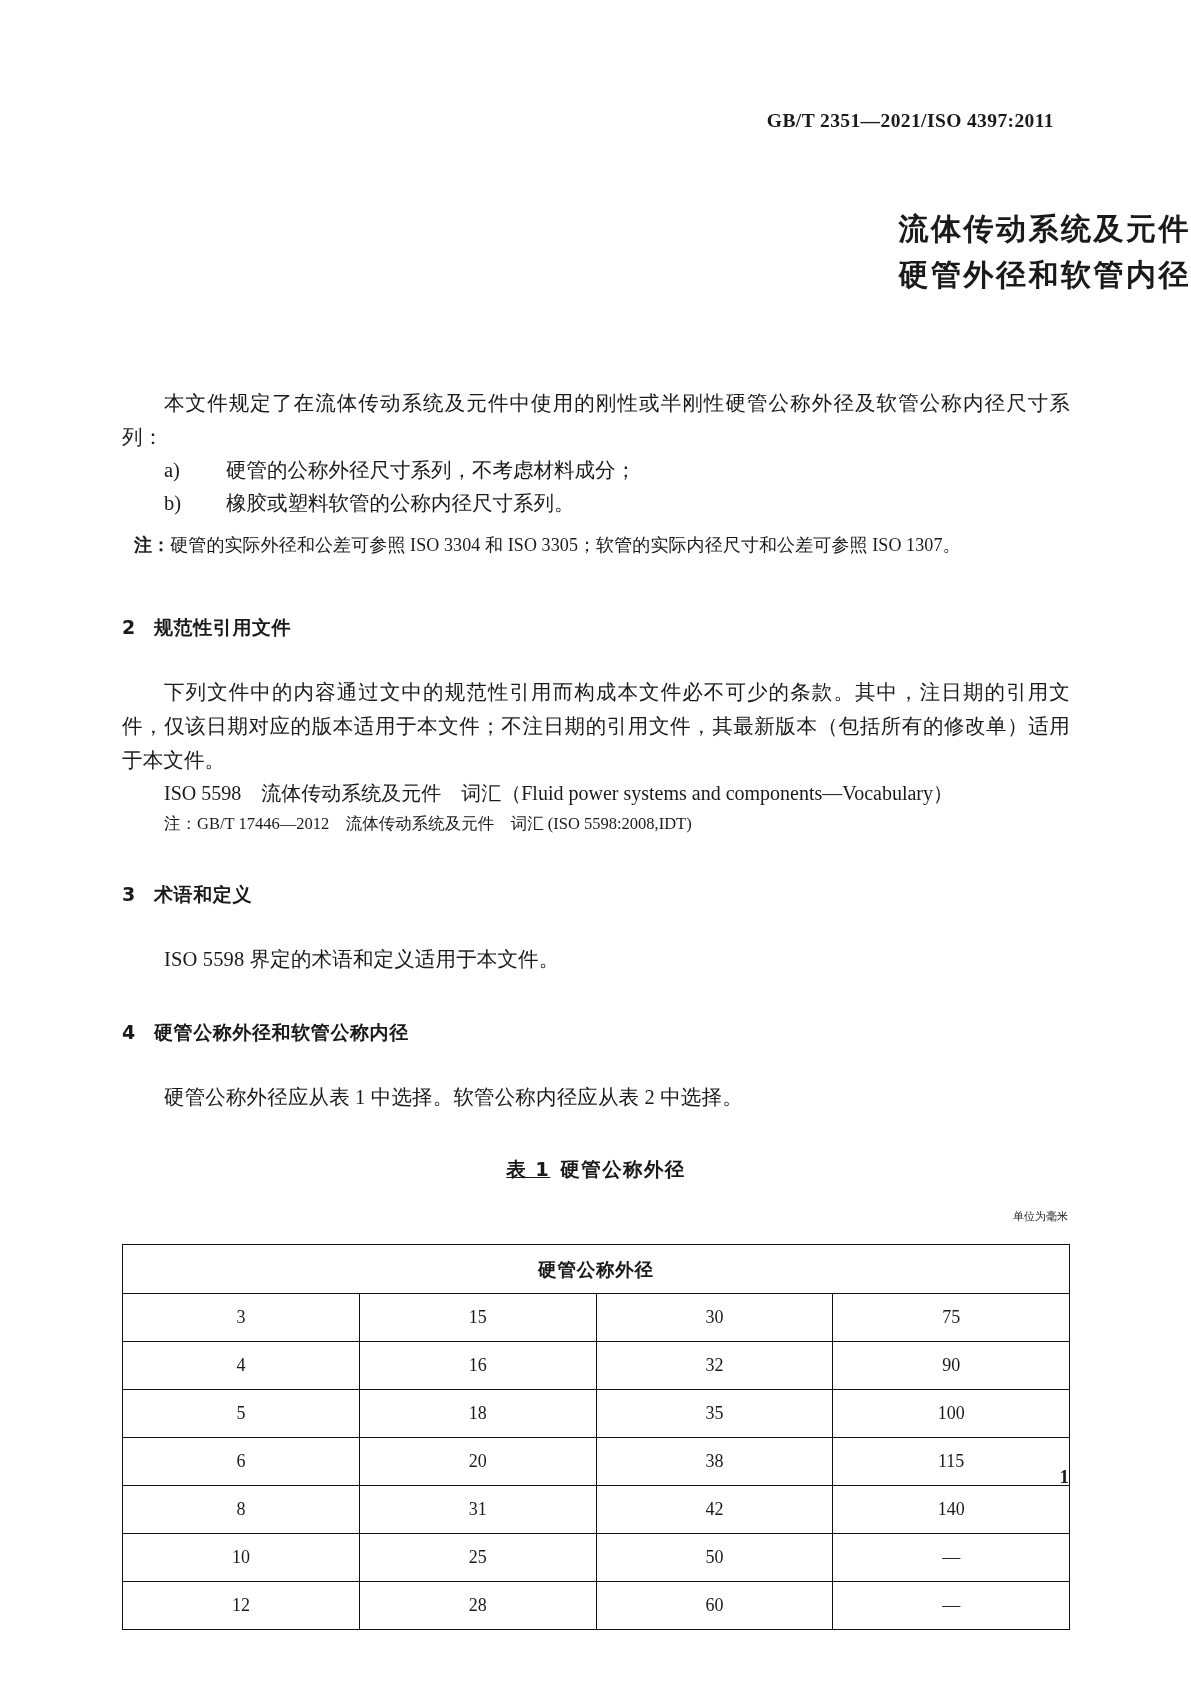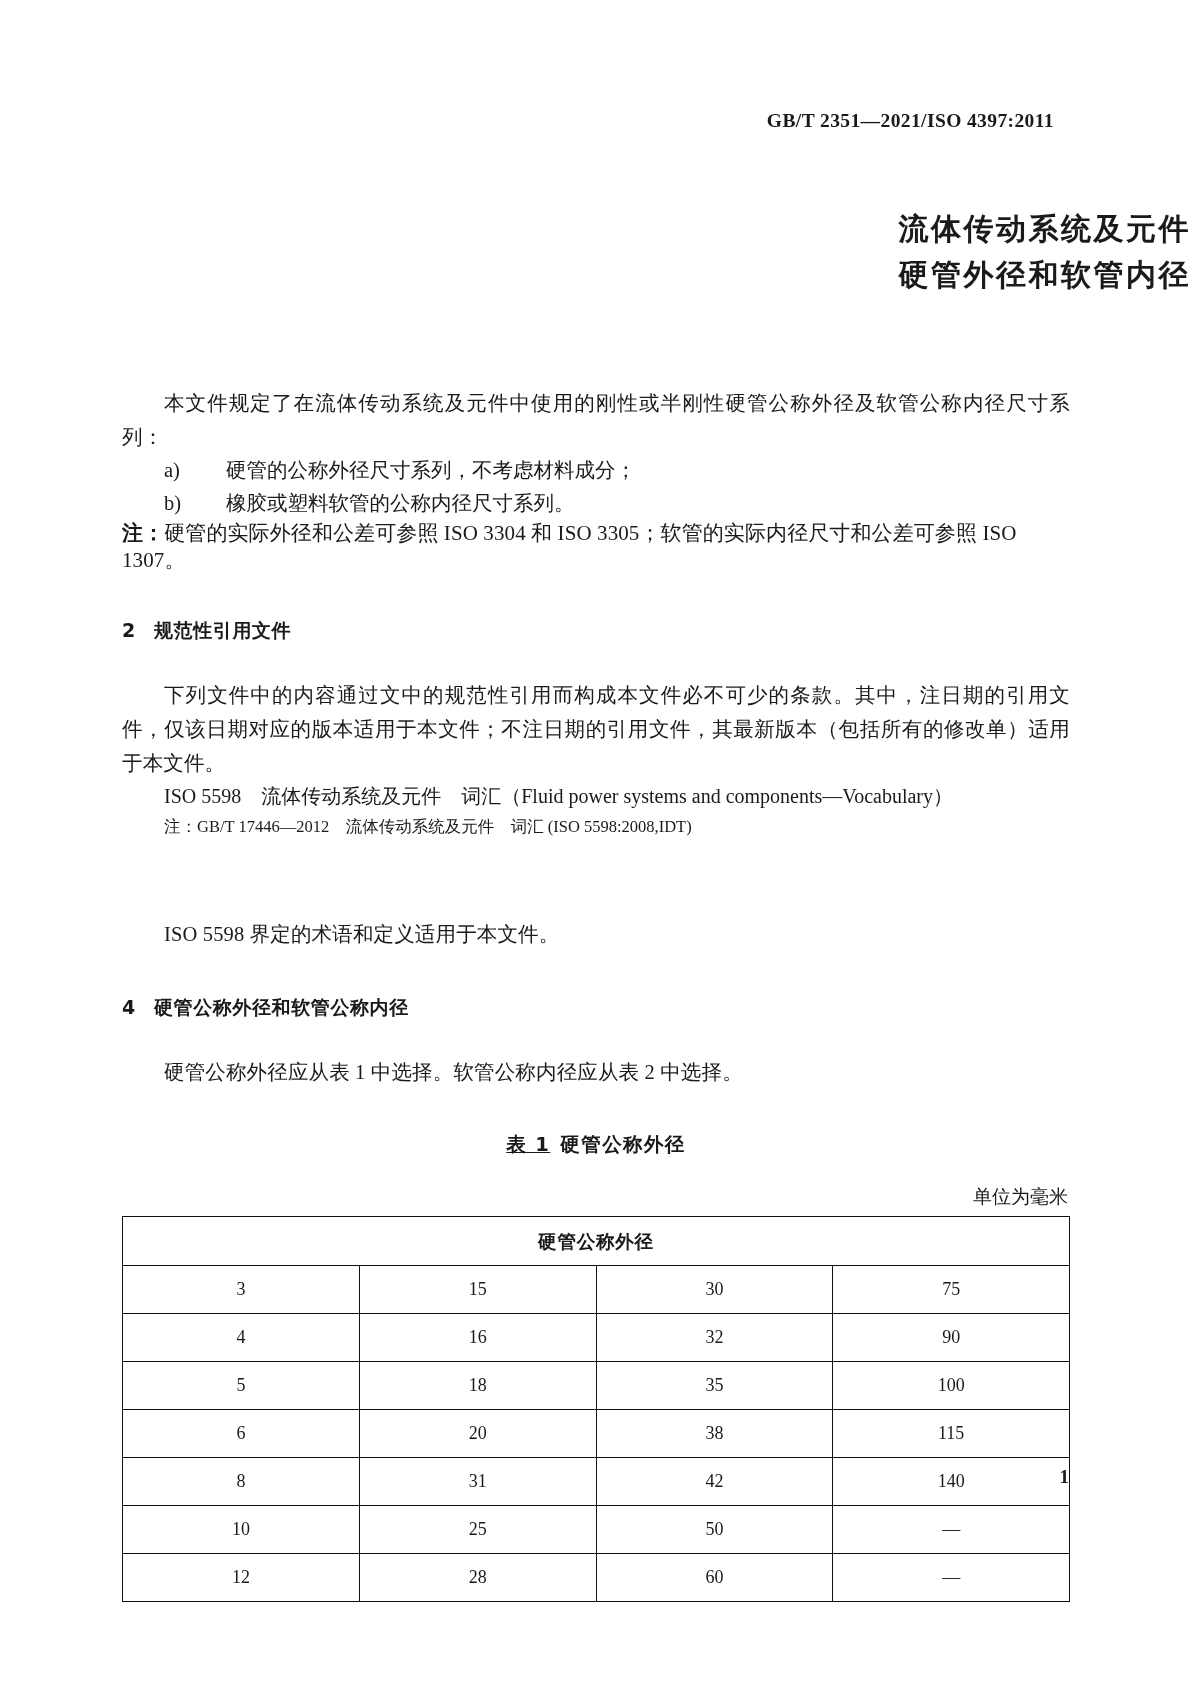--- a/index.html
+++ b/index.html
@@ -85,22 +85,22 @@
     font-size: 20.5px;
     line-height: 33px;
     margin-left: 42px;
   }
   .list-item .marker {
     flex: 0 0 auto;
     width: 62px;
   }
 
   p.note {
-    margin: 0;
-    font-size: 21px;
+    margin: 12px;
+    font-size: 18px;
     line-height: 27px;
     letter-spacing: 0.1px;
   }
   p.note .note-label { font-weight: bold; }
 
   p.ref {
     margin: 0;
     font-size: 20px;
     line-height: 33px;
     text-indent: 42px;
@@ -119,23 +119,23 @@
     text-align: center;
     font-family: "DejaVu Sans", "Liberation Sans", sans-serif;
     font-weight: bold;
     font-size: 19.5px;
     letter-spacing: 1.4px;
   }
   .table-caption .cap-num { margin-right: 10px; text-decoration: underline; }
 
   .unit-note {
     text-align: right;
-    font-size: 19px;
+    font-size: 11px;
     margin-top: 26px;
-    margin-bottom: 6px;
+    margin-bottom: 20px;
     padding-right: 2px;
   }
 
   table.data {
     border-collapse: collapse;
     width: 100%;
     table-layout: fixed;
   }
   table.data td, table.data th {
     border: 1px solid #111111;
@@ -196,20 +196,23 @@
     <h2 class="clause">
       <span class="num">2</span><span>规范性引用文件</span>
     </h2>
     <div class="gap-lg"></div>
     <p class="body indent">下列文件中的内容通过文中的规范性引用而构成本文件必不可少的条款。其中，注日期的引用文件，仅该日期对应的版本适用于本文件；不注日期的引用文件，其最新版本（包括所有的修改单）适用于本文件。</p>
     <p class="ref">ISO 5598　流体传动系统及元件　词汇（Fluid power systems and components—Vocabulary）</p>
     <p class="ref-note">注：GB/T 17446—2012　流体传动系统及元件　词汇 (ISO 5598:2008,IDT)</p>
 
     <div class="gap-xl"></div>
 
+    <h2 class="clause">
+      <span class="num">3</span><span>术语和定义</span>
+    </h2>
     <div class="gap-lg"></div>
     <p class="body indent">ISO 5598 界定的术语和定义适用于本文件。</p>
 
     <div class="gap-xl"></div>
 
     <h2 class="clause">
       <span class="num">4</span><span>硬管公称外径和软管公称内径</span>
     </h2>
     <div class="gap-lg"></div>
     <p class="body indent">硬管公称外径应从表 1 中选择。软管公称内径应从表 2 中选择。</p>

